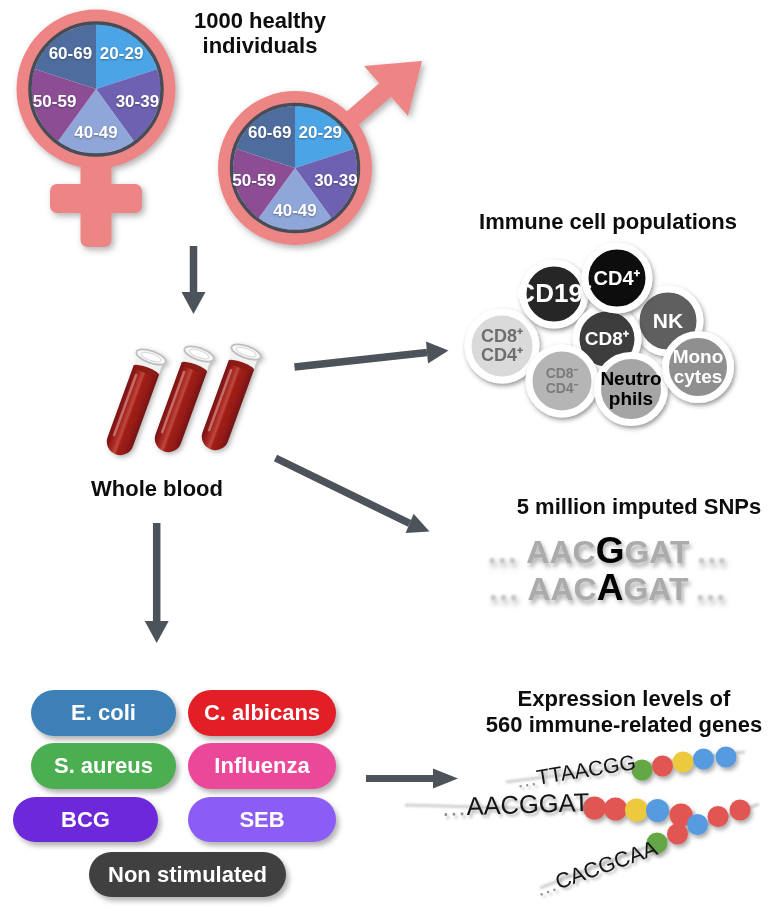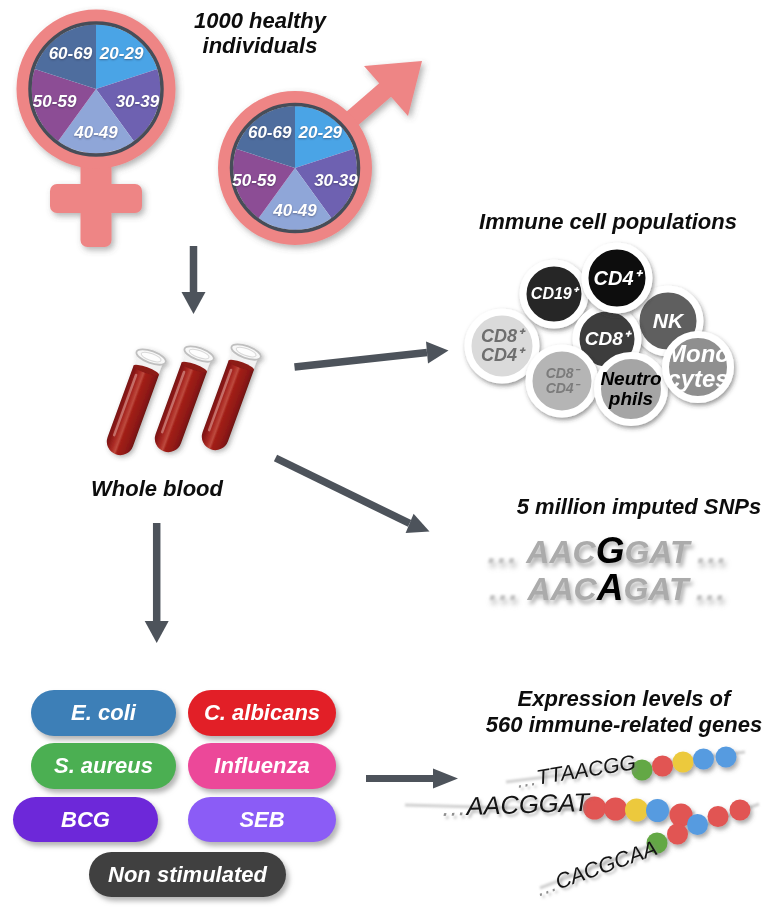--- a/index.html
+++ b/index.html
@@ -1,17 +1,17 @@
 <!DOCTYPE html>
 <html><head>
 <meta charset="utf-8">
 <style>
   html,body{margin:0;padding:0;}
   body{width:771px;height:922px;background:#ffffff;font-family:"Liberation Sans",sans-serif;overflow:hidden;}
-  .canvas{position:relative;width:684px;height:922px;background:#ffffff;font-style:italic;}
+  .canvas{position:relative;width:684px;height:922px;background:#ffffff;}
   svg.layer{position:absolute;left:0;top:0;}
   .title{position:absolute;font-weight:700;color:#0d0d0d;text-align:center;white-space:pre-line;width:max-content;font-size:22px;line-height:25px;}
   .pie-label{position:absolute;transform:translate(-50%,-50%);font-weight:700;color:#ffffff;font-size:17px;white-space:nowrap;text-shadow:0 1px 2px rgba(40,40,60,0.45);}
   .cell-label{position:absolute;transform:translate(-50%,-50%);font-weight:700;text-align:center;white-space:pre-line;line-height:1.04;}
   .pill{position:absolute;border-radius:23px;display:flex;align-items:center;justify-content:center;color:#fff;font-weight:700;font-size:22px;box-shadow:3px 4px 5px rgba(120,120,120,0.55);}
   .snp-row{position:absolute;transform:translateX(-50%);white-space:nowrap;display:flex;align-items:baseline;}
   .snp-gray{color:#ababab;font-weight:700;font-size:32px;filter:blur(0.6px);text-shadow:2px 4px 4px rgba(150,150,150,0.8);}
   .snp-dots{color:#c2c2c2;font-weight:700;font-size:32px;letter-spacing:2px;filter:blur(1.2px);text-shadow:2px 4px 5px rgba(155,155,155,0.8);}
   .snp-dots.pre{margin-right:6px;}
   .snp-dots.post{margin-left:6px;}
@@ -195,29 +195,29 @@
 <div class="pie-label" style="left:295px;top:211px;">40-49</div>
 <div class="pie-label" style="left:254.1px;top:181.3px;">50-59</div>
 <div class="pie-label" style="left:269.7px;top:133.2px;">60-69</div>
 
 <div class="title" style="left:157px;top:476px;transform:translateX(-50%);">Whole blood</div>
 
 <div class="title" style="left:608px;top:209px;transform:translateX(-50%);">Immune cell populations</div>
 
 <div class="cell-label" style="left: 502px; top: 346px; font-size: 18px; color: rgb(110, 110, 110);">CD8⁺
 CD4⁺</div>
-<div class="cell-label" style="left: 554px; top: 294px; font-size: 16px; color: rgb(255, 255, 255);">CD19⁺</div>
+<div class="cell-label" style="left: 554px; top: 294px; font-size: 26px; color: rgb(255, 255, 255);">CD19⁺</div>
 <div class="cell-label" style="left: 668px; top: 321px; font-size: 21px; color: rgb(255, 255, 255);">NK</div>
 <div class="cell-label" style="left: 607px; top: 339px; font-size: 19px; color: rgb(255, 255, 255);">CD8⁺</div>
 <div class="cell-label" style="left: 617px; top: 278px; font-size: 20px; color: rgb(255, 255, 255);">CD4⁺</div>
 <div class="cell-label" style="left: 562px; top: 381px; font-size: 14px; color: rgb(123, 123, 123);">CD8⁻
 CD4⁻</div>
 <div class="cell-label" style="left: 631px; top: 389px; font-size: 19px; color: #000000;">Neutro
 phils</div>
-<div class="cell-label" style="left: 698px; top: 367px; font-size: 24px; color: rgb(255, 255, 255);">Mono
+<div class="cell-label" style="left: 698px; top: 367px; font-size: 19px; color: rgb(255, 255, 255);">Mono
 cytes</div>
 
 <div class="title" style="left:639px;top:494px;transform:translateX(-50%);">5 million imputed SNPs</div>
 
 <div class="snp-row" style="left:608px;top:530px;">
   <span class="snp-dots pre">…</span>
       <span class="snp-gray">AAC</span>
       <span class="snp-var">G</span>
       <span class="snp-gray">GAT</span>
       <span class="snp-dots post">…</span>

